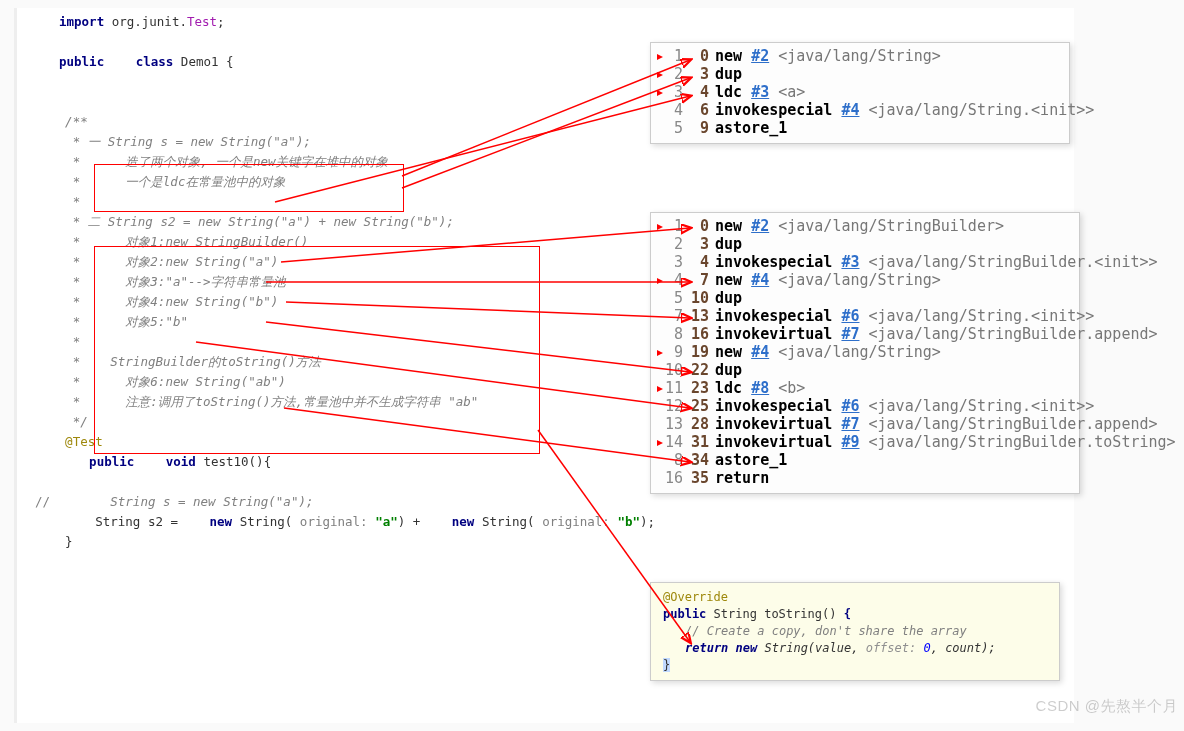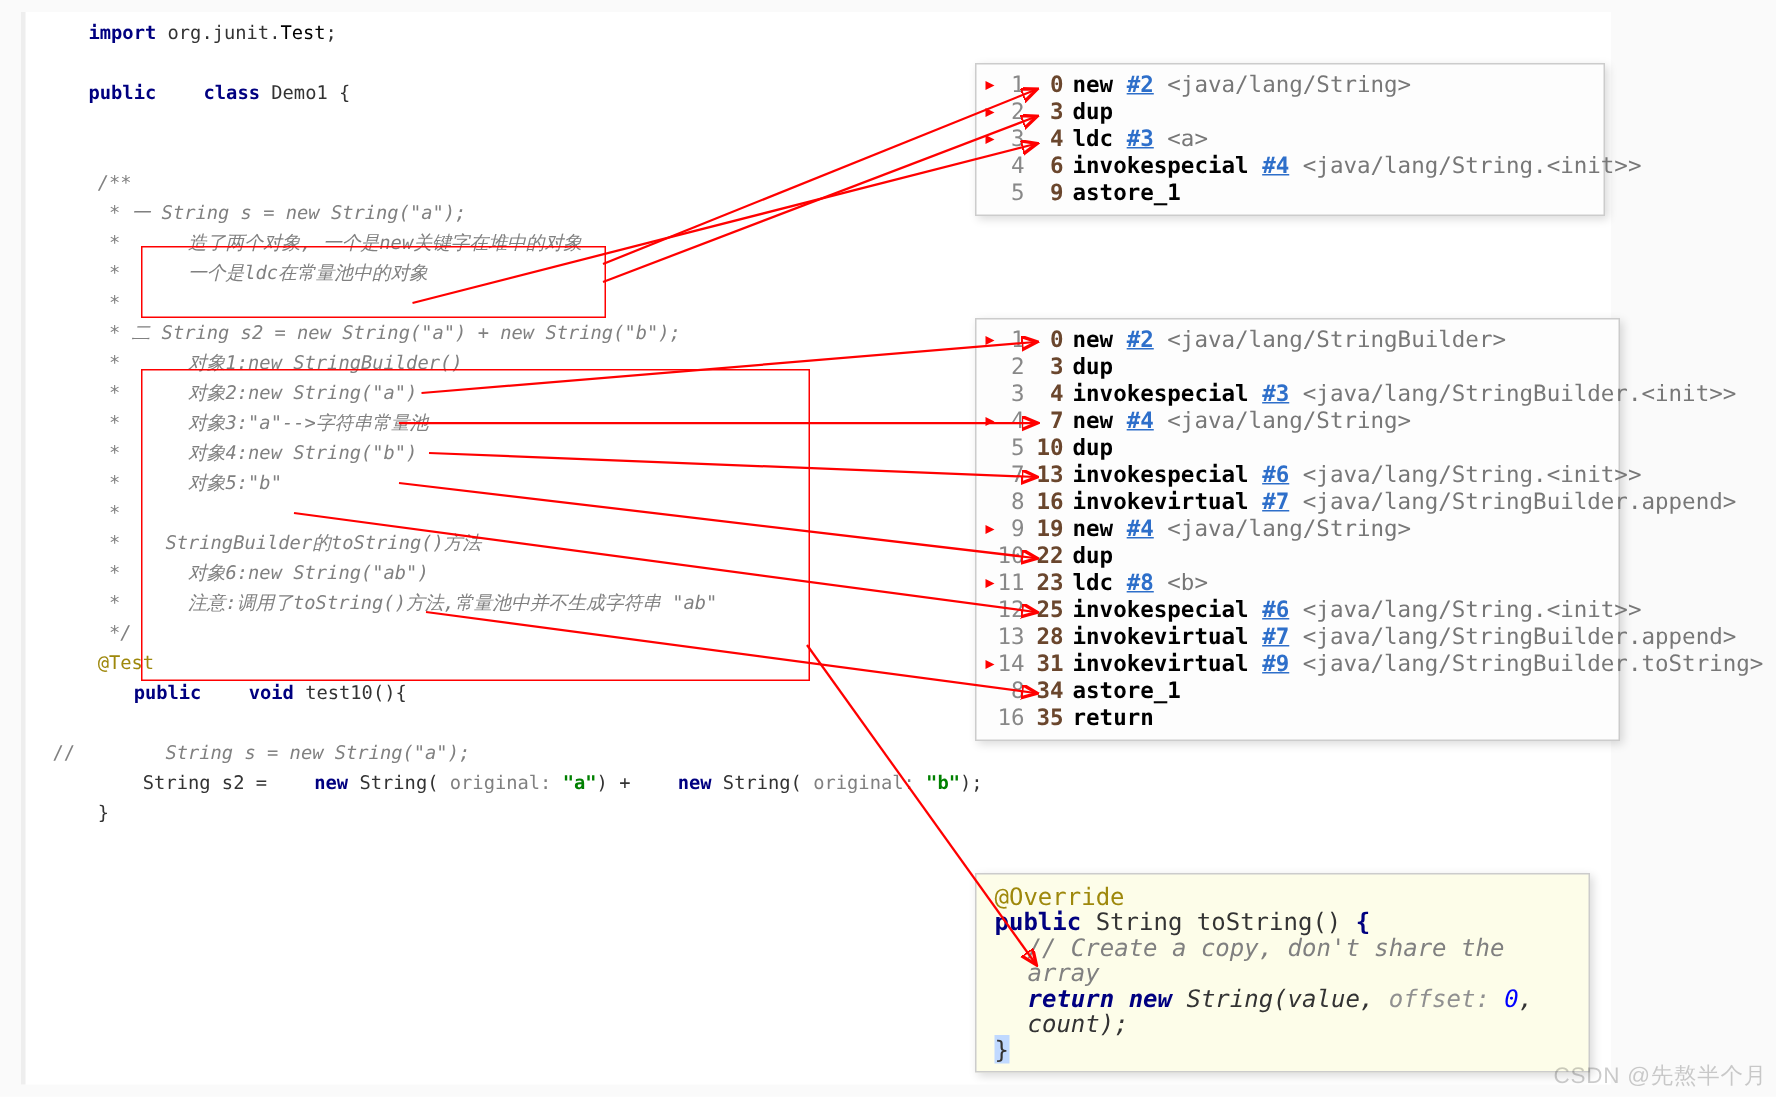--- a/index.html
+++ b/index.html
@@ -35,21 +35,21 @@
   }
   .kw   { color: #000080; font-weight: bold; margin-left: 24px; }
   .pkg  { color: #333; }
   .cls  { color: #333; margin-top: 40px; }
   .ann  { color: #9e880c; }
   .gray { color: #808080; font-style: italic; }
   .gray2{ color: #808080; }
   .str  { color: #008000; font-weight: bold; }
   .slash{ color: #808080; }
 
-  .tok-id   { color: #000000; }
+  .tok-id   { color: #a21caf; }
 
   .hl1 { position:absolute; border: 1.5px solid #ff0000; background: transparent; }
 
   .bc-pane {
     position: absolute;
     background: #fdfdfd;
     border: 1px solid #ccc;
     box-shadow: 2px 2px 6px rgba(0,0,0,.15);
     padding: 4px 12px 6px 6px;
     box-sizing: border-box;
@@ -68,21 +68,21 @@
   }
 
   .snip-pane {
     position: absolute;
     background: #fdfde9;
     border: 1px solid #ccc;
     box-shadow: 2px 2px 6px rgba(0,0,0,.15);
     padding: 6px 10px 6px 12px;
     box-sizing: border-box;
     font-family: Consolas, monospace;
-    font-size: 16px;
+    font-size: 12px;
     line-height: 17px;
   }
   .snip-pane .kw2 { color:#000080; font-weight: bold;}
   .snip-pane .ann2{ color:#9e880c;}
   .snip-pane .cmt2{ color:#808080; font-style: italic;}
   .snip-pane .num { color:#0000ff;}
   .snip-pane .sel { background:#c0d9ff; }
   .snip-pane .hint{ color:#909090;}
 
   svg.arrows {
@@ -95,21 +95,21 @@
   svg.arrows line, svg.arrows path {
     stroke: #ff0000;
     stroke-width: 1.5;
     fill: none;
   }
   svg .head { fill:#ff0000; stroke:none; }
 
   .watermark {
     position: absolute;
     right: 6px;
-    bottom: 4px;
+    bottom: 15px;
     color: rgba(0,0,0,.20);
     font-family: "PingFang SC","Microsoft YaHei",sans-serif;
     font-size: 15px;
     letter-spacing: .5px;
     pointer-events: none;
   }
 
   
   .box1 { left: 94px;  top: 164px; width: 308px; height: 46px; }
   .box2 { left: 94px;  top: 246px; width: 444px; height: 206px; }

